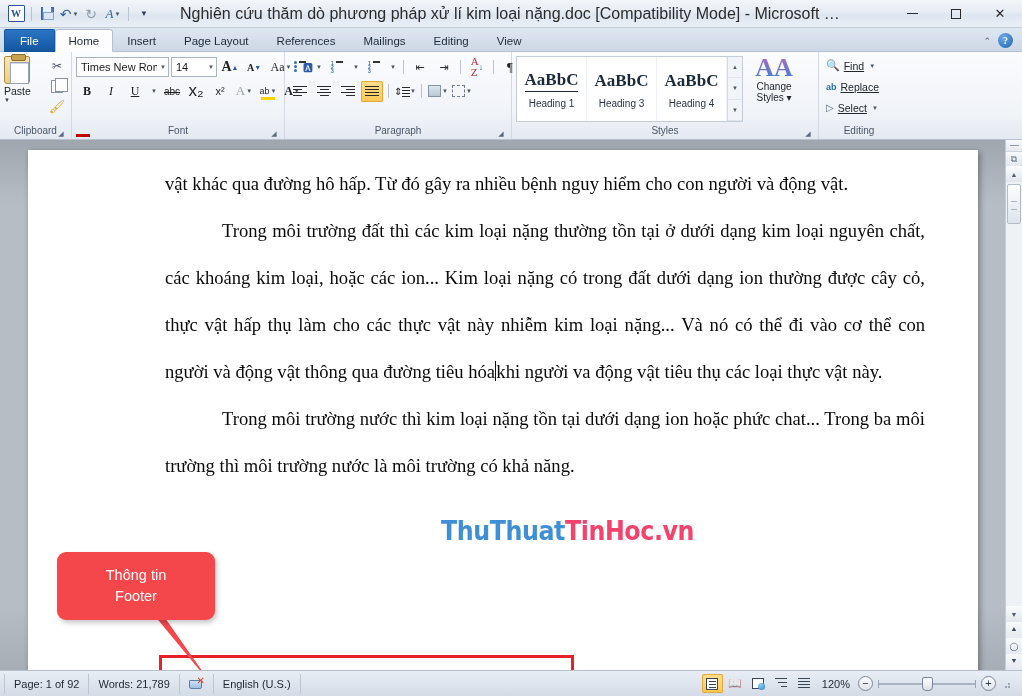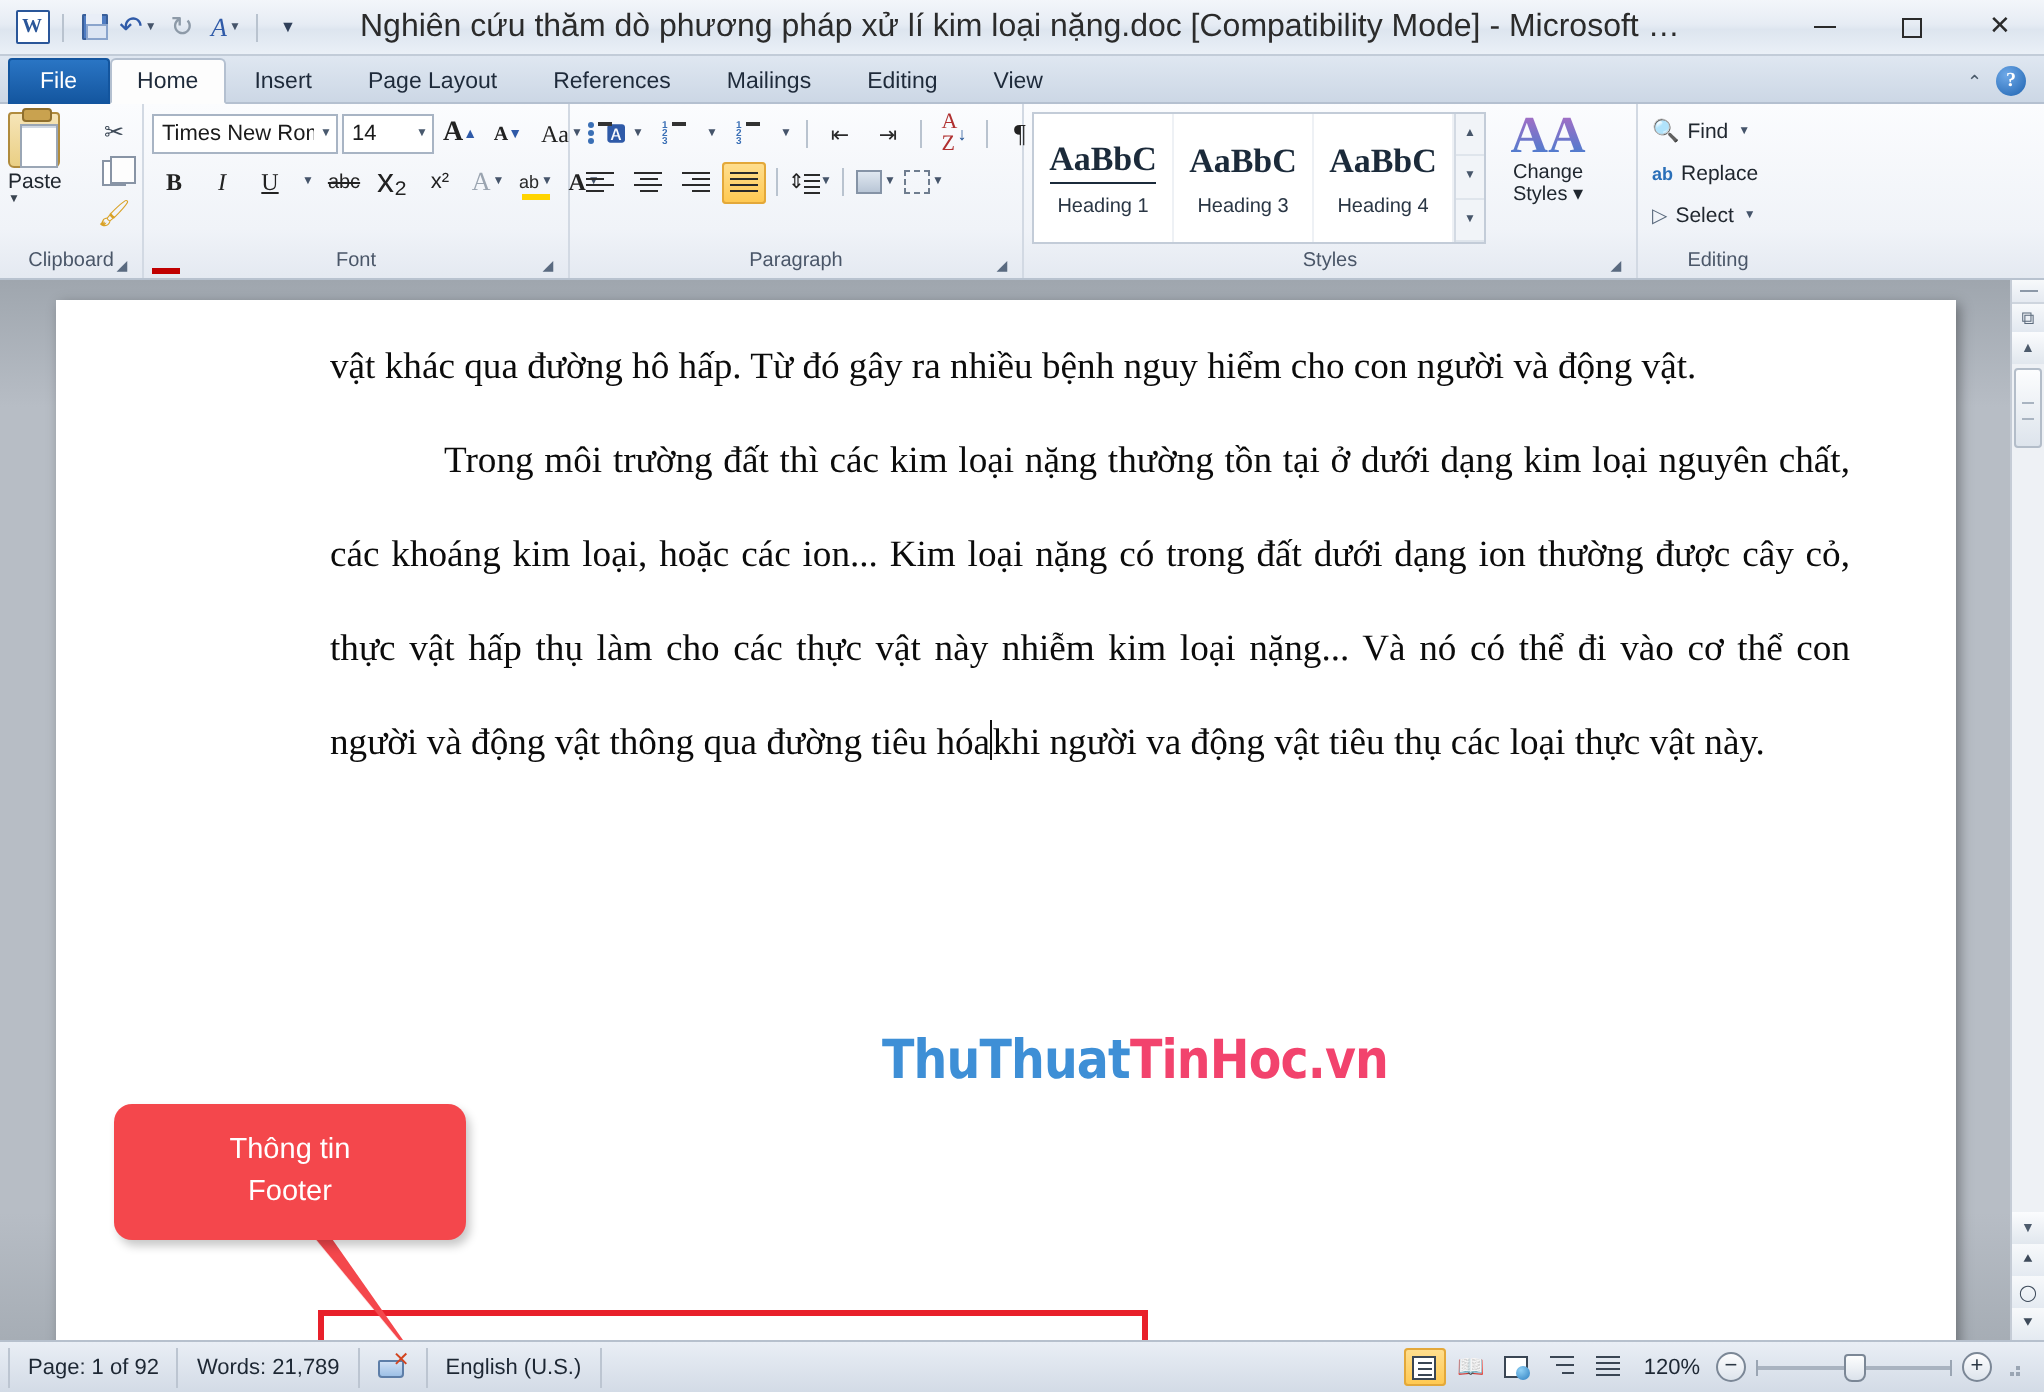--- a/index.html
+++ b/index.html
@@ -157,21 +157,21 @@
          border-bottom:1px solid #dfe5ec; }
   .chg-styles { width:62px; display:flex; flex-direction:column; align-items:center; justify-content:center; }
   .chg-ic { font-family:"Liberation Serif",serif; font-size:26px; line-height:26px;
             background:linear-gradient(#b06cc4,#3c7fd0); -webkit-background-clip:text; background-clip:text; color:transparent;
             font-weight:bold;}
   .chg-lbl { font-size:10px; color:#20272f; text-align:center; line-height:11px; }
 
   
   .editg { width:80px; border-right:none; }
   .erow { display:flex; align-items:center; gap:4px; height:21px; padding-left:3px; }
-  .erow .elbl { font-size:10.5px; color:#20272f; }
+  .erow .elbl { font-size:10.5px; color:#20272f;text-decoration:underline; }
   .binoc { font-size:11px; color:#2f5aa8; }
   .abc-ic { font-size:9px; color:#2a6fb8; font-weight:bold; }
   .cursor-ic { font-size:10px; color:#5a6a7d; }
 
   
   .docarea { flex:1; position:relative; background:#b8bec6;
              background:linear-gradient(#9fa6ae,#b7bdc5 12%, #b7bdc5 88%, #a6adb5); overflow:hidden; }
   .page { position:absolute; left:28px; top:10px; width:950px; height:620px; background:#fff;
           box-shadow: 2px 2px 6px rgba(0,0,0,.35); }
   .doctext { position:absolute; left:137px; top:10px; width:760px;
@@ -182,21 +182,21 @@
   .caret { display:inline-block; width:1.3px; height:20px; background:#111; vertical-align:-3px; margin:0 0px; }
 
   .watermark { position:absolute; left:413px; top:365px; font-family:"DejaVu Sans", sans-serif;
                font-weight:bold; font-size:27px; letter-spacing:-0.5px; white-space:nowrap;
                transform: scaleX(0.88); transform-origin:left center; }
   .wm-blue { color:#3e8fd6; }
   .wm-red { color:#f2436d; }
 
   .hl-box { position:absolute; left:131px; top:505px; width:415px; height:93px;
             border:3px solid #e8202a; }
-  .callout { position:absolute; left:57px; top:412px; width:176px; height:68px;
+  .callout { position:absolute; left:57px; top:412px; width:158px; height:68px;
              background:#f4474c; border-radius:9px; color:#fff; display:flex; align-items:center;
              justify-content:center; text-align:center; font-size:14.5px; line-height:21px;
              box-shadow: 2px 3px 5px rgba(0,0,0,.22); z-index:5; }
   .callout-tail { position:absolute; left:0; top:0; z-index:4; pointer-events:none; }
 
   
   .vscroll { position:absolute; right:0; top:0; width:17px; bottom:0; background:#eef1f5;
              border-left:1px solid #c5ccd6; display:flex; flex-direction:column; }
   .vs-split { height:12px; border-bottom:1px solid #ced5de;
               background:linear-gradient(#f7f9fb,#e5eaf1); display:flex; align-items:center; justify-content:center;}
@@ -601,20 +601,21 @@
     </div>
   </div>
 
   <div class="docarea">
 
     <div class="page">
 
       <div class="doctext">
         <p>vật khác qua đường hô hấp. Từ đó gây ra nhiều bệnh nguy hiểm cho con người và động vật.</p>
         <p class="ind"><span>Trong môi trường đất thì các kim loại nặng thường tồn tại ở dưới dạng kim loại nguyên chất, các khoáng kim loại, hoặc các ion... Kim loại nặng có trong đất dưới dạng ion thường được cây cỏ, thực vật hấp thụ làm cho các thực vật này nhiễm kim loại nặng... Và nó có thể đi vào cơ thể con người và động vật thông qua đường tiêu hóa</span><span class="caret"></span><span>khi người va động vật tiêu thụ các loại thực vật này.</span></p>
+        <p class="ind">Trong môi trường nước thì kim loại nặng tồn tại dưới dạng ion hoặc phức chat... Trong ba môi trường thì môi trường nước là môi trường có khả năng.</p>
       </div>
 
       <div class="watermark">
         <span class="wm-blue">ThuThuat</span><span class="wm-red">TinHoc.vn</span>
       </div>
 
       <div class="hl-box"></div>
     </div>
 
     <svg class="callout-tail" width="1022" height="560">

